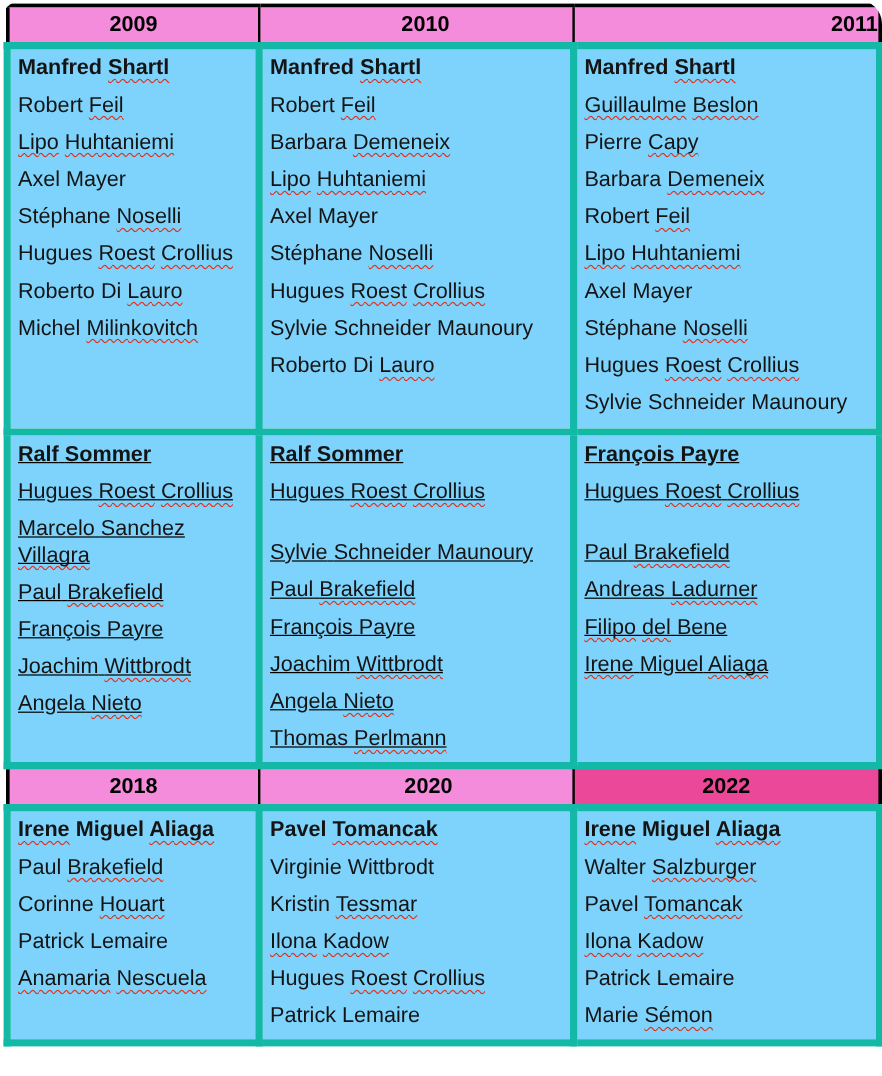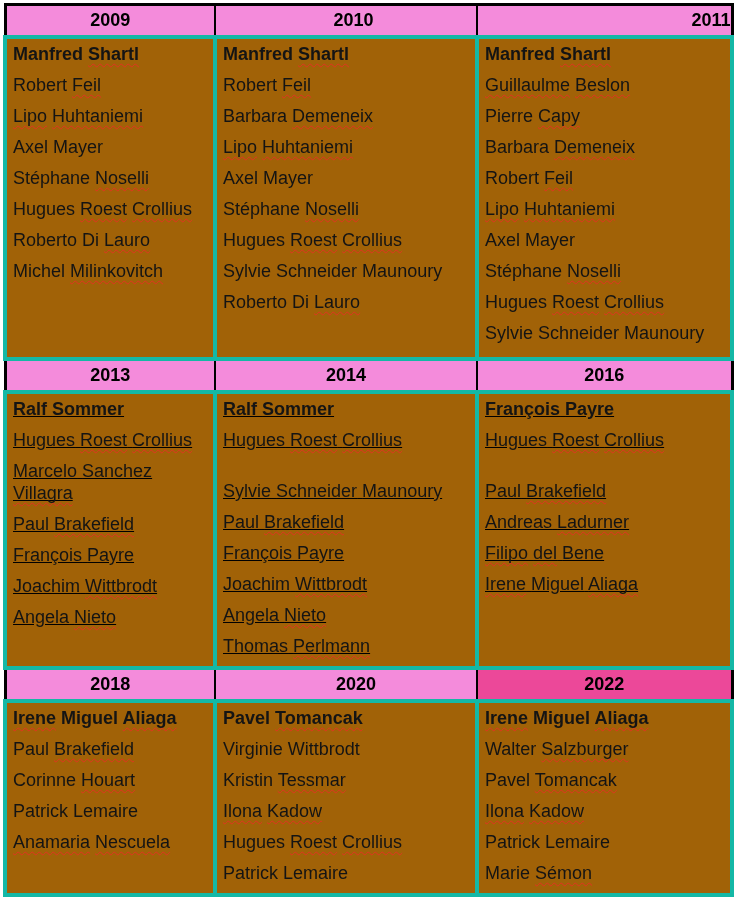--- a/index.html
+++ b/index.html
@@ -7,20 +7,21 @@
     padding: 0;
     background: #ffffff;
     font-family: "Liberation Sans", sans-serif;
   }
   .page {
     position: relative;
     width: 735px;
     height: 897px;
     background: #ffffff;
     overflow: hidden;
+    border-radius: 20px;
   }
   table.year-grid {
     border-collapse: collapse;
     table-layout: fixed;
     width: 727px;
     margin: 3px 0 0 3px;
     border: 3px solid #000000;
   }
   th.year-header {
     border: 2px solid #000000;
@@ -28,27 +29,27 @@
     background: #F48BDB;
     color: #000000;
     font-size: 18px;
     font-weight: bold;
     text-align: center;
     height: 29px;
     padding: 0;
     line-height: 29px;
   }
   td.names-cell {
-    border: 4px solid #14b8a6;
+    border: 6px solid #14b8a6;
     vertical-align: top;
     padding: 4px 3px 0 6px;
     overflow: hidden;
     font-size: 18px;
     color: #141414;
-    background: #a16207;
+    background: #7dd3fc;
   }
   .name-entry { margin: 0 0 9px 0; }
   .name-entry.bold { font-weight: bold; }
   .name-line {
     line-height: 22px;
     white-space: nowrap;
   }
   .name-line.blank { height: 11px; }
   .word.sq {
     text-decoration-line: underline;
@@ -157,25 +158,20 @@
               <div class="name-line"><span class="word">Stéphane</span> <span class="word sq">Noselli</span></div>
             </div>
             <div class="name-entry">
               <div class="name-line"><span class="word">Hugues</span> <span class="word sq">Roest</span> <span class="word sq">Crollius</span></div>
             </div>
             <div class="name-entry">
               <div class="name-line"><span class="word">Sylvie</span> <span class="word">Schneider</span> <span class="word">Maunoury</span></div>
             </div>
           </td>
         </tr>
-        <tr>
-          <th class="year-header" style="background: rgb(244, 139, 219);">2013</th>
-          <th class="year-header" style="background: rgb(244, 139, 219);">2014</th>
-          <th class="year-header" style="background: rgb(244, 139, 219);">2016</th>
-        </tr>
         <tr style="height: 268px; text-decoration: underline;">
           <td class="names-cell">
             <div class="name-entry bold">
               <div class="name-line"><span class="word">Ralf</span> <span class="word">Sommer</span></div>
             </div>
             <div class="name-entry">
               <div class="name-line"><span class="word">Hugues</span> <span class="word sq">Roest</span> <span class="word sq">Crollius</span></div>
             </div>
             <div class="name-entry">
               <div class="name-line"><span class="word">Marcelo</span> <span class="word">Sanchez</span></div>

